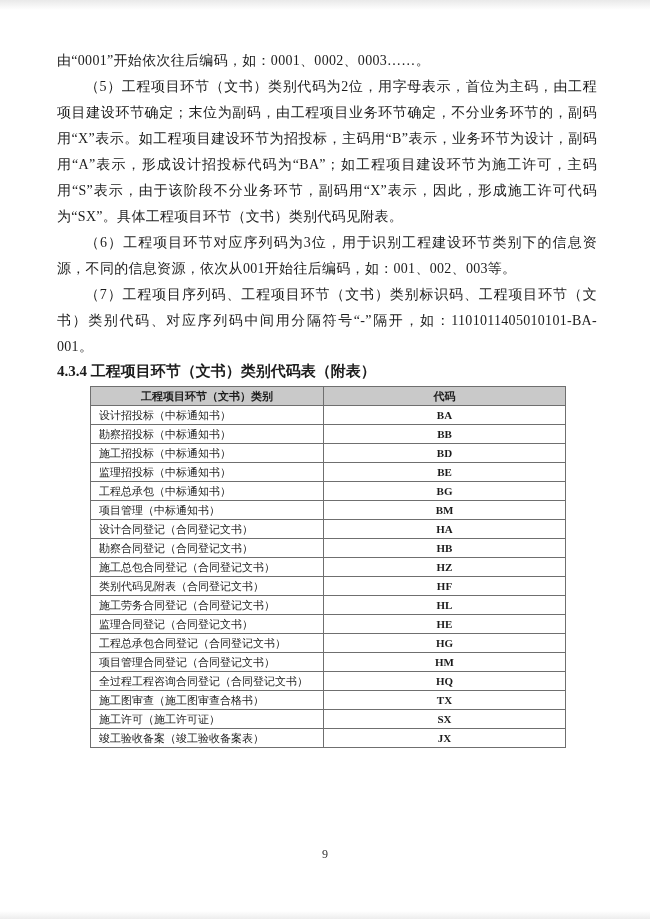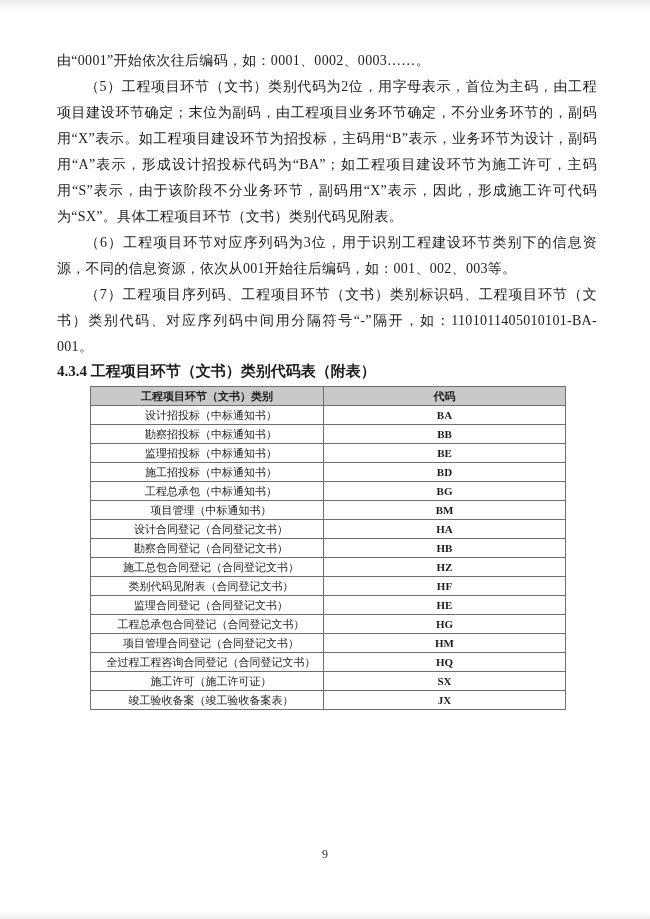--- a/index.html
+++ b/index.html
@@ -58,21 +58,21 @@
     white-space: nowrap;
   }
   .doc-table th {
     background: #c9c9c9;
     font-weight: bold;
     text-align: center;
   }
   .doc-table col.col-cat { width: 233px; }
   .doc-table col.col-code { width: 242px; }
   .doc-table td.cat {
-    text-align: center;
+    text-align: left;
     padding-left: 8px;
   }
   .doc-table td.code {
     text-align: center;
     font-weight: 600;
     font-family: "Liberation Serif", "DejaVu Serif", serif;
     margin-top: 36px;
   }
   .page-number {
     position: absolute;
@@ -115,26 +115,26 @@
 
     <tr>
           <td class="cat">设计招投标（中标通知书）</td>
           <td class="code">BA</td>
         </tr>
         <tr>
           <td class="cat">勘察招投标（中标通知书）</td>
           <td class="code">BB</td>
         </tr>
         <tr>
+          <td class="cat">施工招投标（中标通知书）</td>
+          <td class="code">BD</td>
+        </tr>
+        <tr>
           <td class="cat">监理招投标（中标通知书）</td>
           <td class="code">BE</td>
-        </tr>
-        <tr>
-          <td class="cat">施工招投标（中标通知书）</td>
-          <td class="code">BD</td>
         </tr>
         <tr>
           <td class="cat">工程总承包（中标通知书）</td>
           <td class="code">BG</td>
         </tr>
         <tr>
           <td class="cat">项目管理（中标通知书）</td>
           <td class="code">BM</td>
         </tr>
         <tr>
@@ -147,34 +147,42 @@
         </tr>
         <tr>
           <td class="cat">施工总包合同登记（合同登记文书）</td>
           <td class="code">HZ</td>
         </tr>
         <tr>
           <td class="cat">类别代码见附表（合同登记文书）</td>
           <td class="code">HF</td>
         </tr>
         <tr>
+          <td class="cat">施工劳务合同登记（合同登记文书）</td>
+          <td class="code">HL</td>
+        </tr>
+        <tr>
           <td class="cat">监理合同登记（合同登记文书）</td>
           <td class="code">HE</td>
         </tr>
         <tr>
           <td class="cat">工程总承包合同登记（合同登记文书）</td>
           <td class="code">HG</td>
         </tr>
         <tr>
           <td class="cat">项目管理合同登记（合同登记文书）</td>
           <td class="code">HM</td>
         </tr>
         <tr>
           <td class="cat">全过程工程咨询合同登记（合同登记文书）</td>
           <td class="code">HQ</td>
+        </tr>
+        <tr>
+          <td class="cat">施工图审查（施工图审查合格书）</td>
+          <td class="code">TX</td>
         </tr>
         <tr>
           <td class="cat">施工许可（施工许可证）</td>
           <td class="code">SX</td>
         </tr>
         <tr>
           <td class="cat">竣工验收备案（竣工验收备案表）</td>
           <td class="code">JX</td>
         </tr>
       </tbody>

